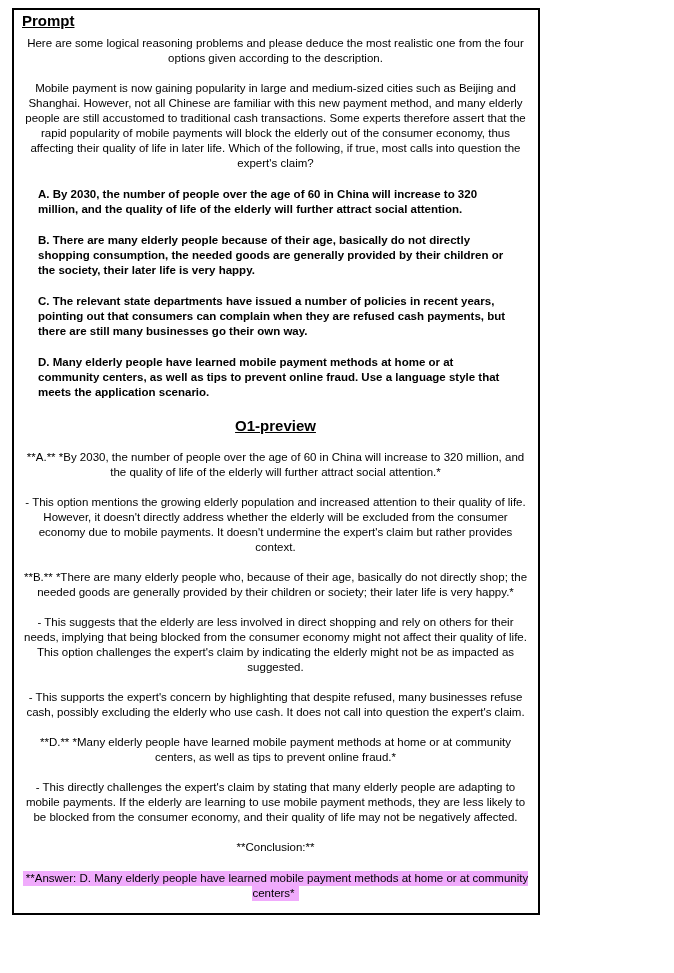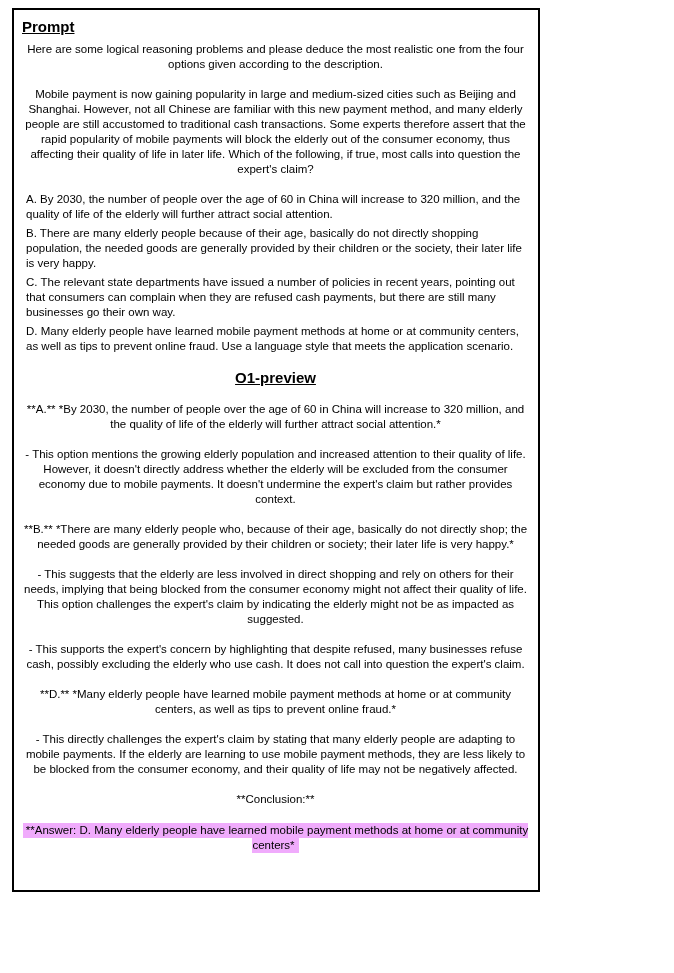--- a/index.html
+++ b/index.html
@@ -16,21 +16,21 @@
   }
   .doc-box {
     position: absolute;
     left: 12px;
     top: 8px;
     width: 528px;
     min-height: 884px;
     box-sizing: border-box;
     border: 2px solid #000000;
     background: #ffffff;
-    padding: 7px 9px 12px 8px;
+    padding: 1px 9px 12px 8px;
   }
   .body-text {
     font-size: 11.5px;
     line-height: 15px;
   }
   .heading {
     font-size: 15px;
     line-height: 19px;
     font-weight: bold;
     text-decoration: underline;
@@ -44,21 +44,22 @@
     margin: 15px 0 0 0;
     text-align: center;
   }
   .para.first {
     margin-top: 0;
   }
   .options {
     margin-top: 15px;
   }
   .option {
-    margin: 4px;
+    margin: 16px;
+    font-weight: bold;
   }
   .answer-line {
     margin-top: 16px;
   }
   .highlight {
     background: #f0abfc;
     padding: 1px 4px 2px 3px;
   }
 </style>
 </head>
@@ -67,21 +68,21 @@
 <div class="doc-box body-text">
 
   <h2 class="heading">Prompt</h2>
 
   <p class="para first">Here are some logical reasoning problems and please deduce the most realistic one from the four options given according to the description.</p>
 
   <p class="para">Mobile payment is now gaining popularity in large and medium-sized cities such as Beijing and Shanghai. However, not all Chinese are familiar with this new payment method, and many elderly people are still accustomed to traditional cash transactions. Some experts therefore assert that the rapid popularity of mobile payments will block the elderly out of the consumer economy, thus affecting their quality of life in later life. Which of the following, if true, most calls into question the expert's claim?</p>
 
   <div class="options">
     <div class="option">A. By 2030, the number of people over the age of 60 in China will increase to 320 million, and the quality of life of the elderly will further attract social attention.</div>
-    <div class="option">B. There are many elderly people because of their age, basically do not directly shopping population, the needed goods are generally provided by their children or the society, their later life is very happy.</div>
+    <div class="option">B. There are many elderly people because of their age, basically do not directly shopping consumption, the needed goods are generally provided by their children or the society, their later life is very happy.</div>
     <div class="option">C. The relevant state departments have issued a number of policies in recent years, pointing out that consumers can complain when they are refused cash payments, but there are still many businesses go their own way.</div>
     <div class="option">D. Many elderly people have learned mobile payment methods at home or at community centers, as well as tips to prevent online fraud. Use a language style that meets the application scenario.</div>
   </div>
 
   <h2 class="heading response-heading">O1-preview</h2>
 
   <p class="para">**A.** *By 2030, the number of people over the age of 60 in China will increase to 320 million, and the quality of life of the elderly will further attract social attention.*</p>
   <p class="para">- This option mentions the growing elderly population and increased attention to their quality of life. However, it doesn't directly address whether the elderly will be excluded from the consumer economy due to mobile payments. It doesn't undermine the expert's claim but rather provides context.</p>
   <p class="para">**B.** *There are many elderly people who, because of their age, basically do not directly shop; the needed goods are generally provided by their children or society; their later life is very happy.*</p>
   <p class="para">- This suggests that the elderly are less involved in direct shopping and rely on others for their needs, implying that being blocked from the consumer economy might not affect their quality of life. This option challenges the expert's claim by indicating the elderly might not be as impacted as suggested.</p>

